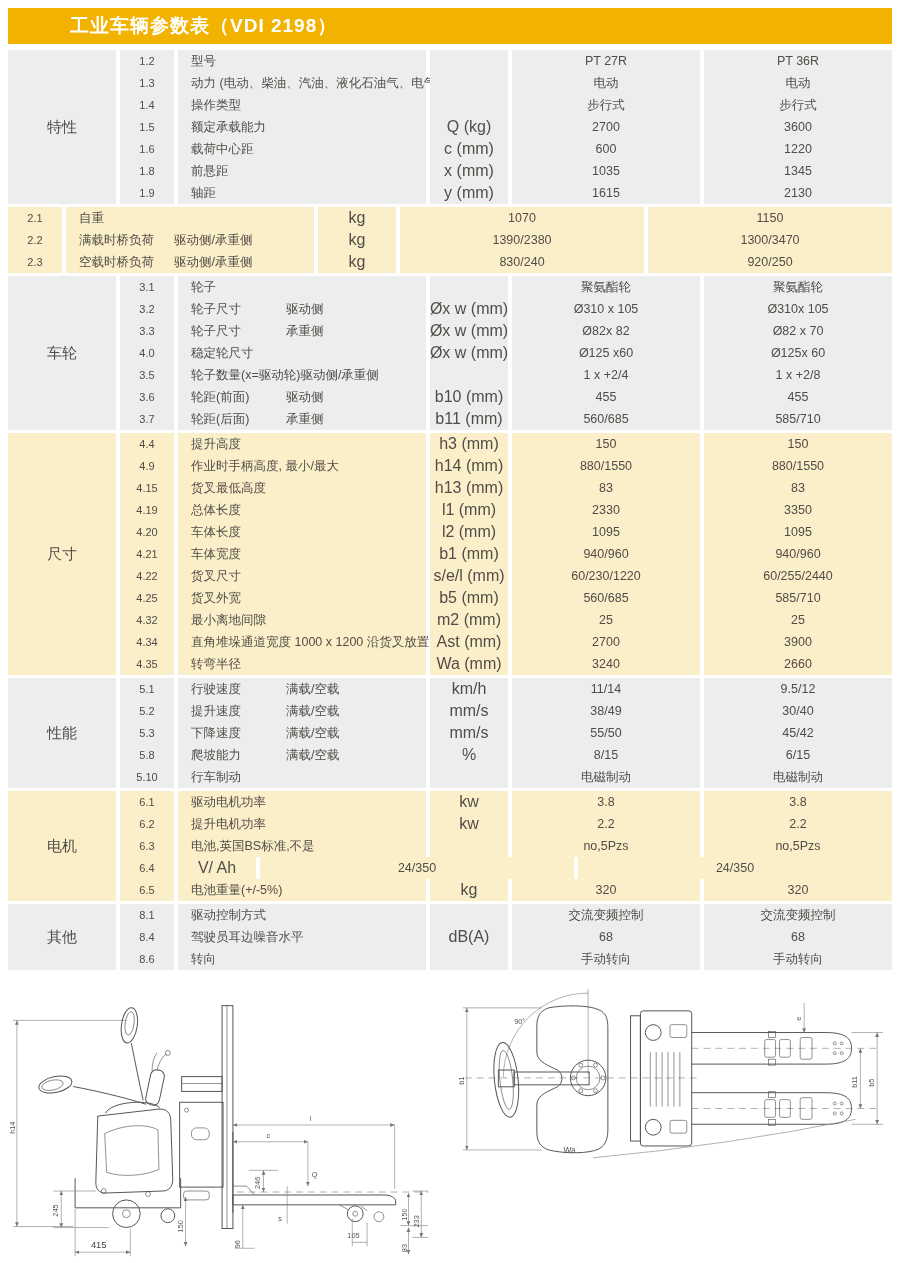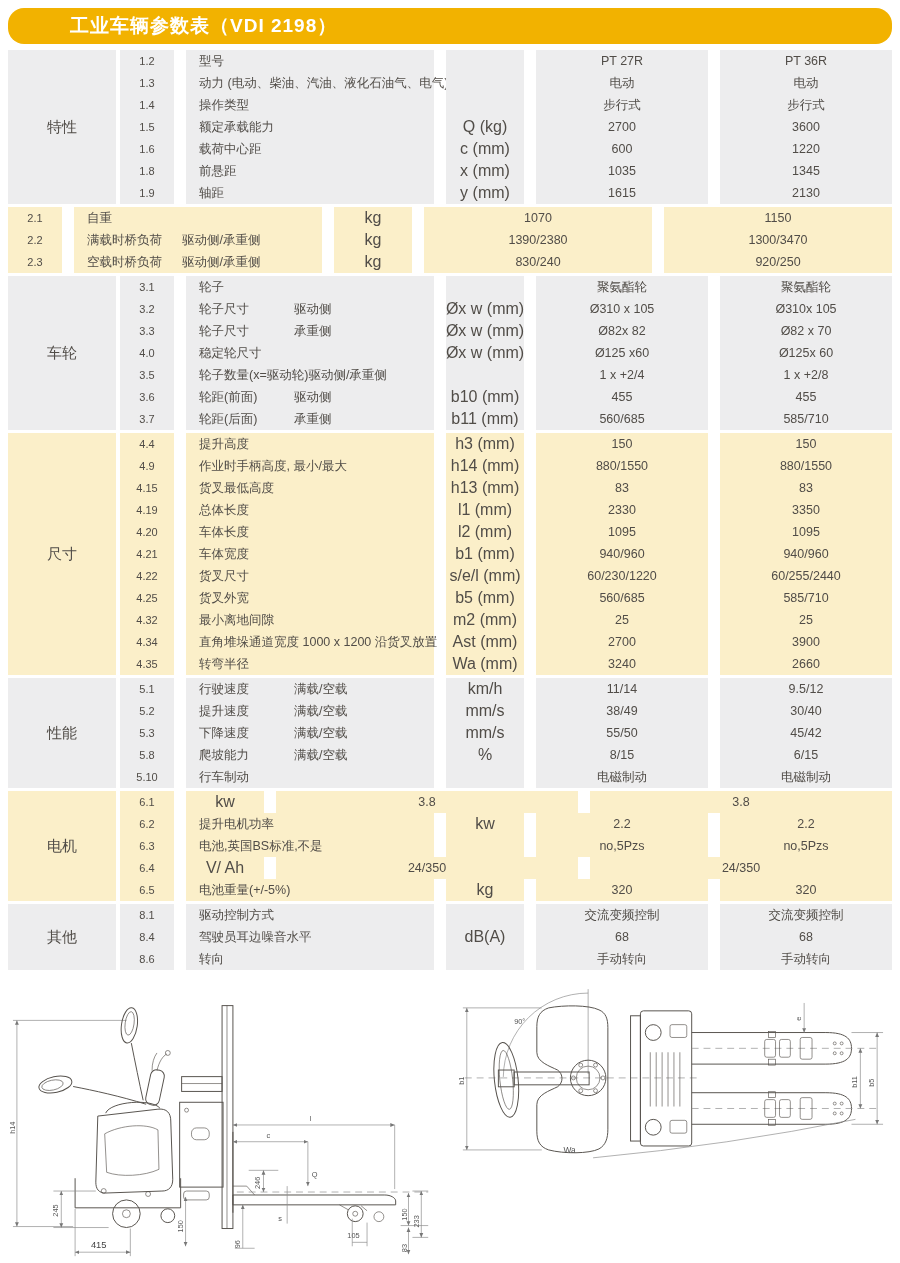--- a/index.html
+++ b/index.html
@@ -4,31 +4,31 @@
 <style>
   html,body{margin:0;padding:0;background:#fff;}
   body{
     width:900px;height:1263px;overflow:hidden;
     font-family:"Liberation Sans","DejaVu Sans",sans-serif;
     color:#514d48;
   }
   .page{padding:8px;}
   .titlebar{
     background:#F2B200;height:36px;display:flex;align-items:center;
-    padding-left:62px;box-sizing:border-box;border-radius:16px;
+    padding-left:62px;box-sizing:border-box;
   }
   .titlebar span{color:#ffffff;font-size:19px;font-weight:bold;letter-spacing:1px;}
   .spec-table{margin-top:6px;display:flex;flex-direction:column;gap:3px;}
   .section{display:flex;gap:4px;}
   .cat{
     width:108px;display:flex;align-items:center;justify-content:center;
     font-weight:normal;font-size:15px;flex:none;
   }
   .rows{flex:1;display:flex;flex-direction:column;}
-  .row{display:flex;gap:12px;height:22px;flex:none;}
+  .row{display:flex;gap:4px;height:22px;flex:none;}
   .cell{display:flex;align-items:center;white-space:nowrap;}
   .num{width:54px;flex:none;justify-content:center;font-size:11px;}
   .desc{width:248px;flex:none;padding-left:13px;box-sizing:border-box;font-size:12.5px;}
   .dmain{display:inline-block;min-width:95px;}
   .dsub{display:inline-block;}
   .unit{width:78px;flex:none;justify-content:center;font-size:16px;}
   .val{flex:1;justify-content:center;font-size:12.5px;}
   .gray .cell,.gray .cat{background:#EDEDEE;}
   .yellow .cell,.yellow .cat{background:#FBEFC9;}
   .drawings{display:flex;gap:14px;margin-top:12px;padding-left:2px;}
@@ -379,20 +379,23 @@
             <div class="cell val">电磁制动</div>
             <div class="cell val">电磁制动</div>
           </div>
         </div>
       </div>
       <div class="section yellow">
         <div class="cat">电机</div>
         <div class="rows">
           <div class="row">
             <div class="cell num">6.1</div>
+            <div class="cell desc">
+              <span class="dmain">驱动电机功率</span>
+            </div>
             <div class="cell unit">kw</div>
             <div class="cell val">3.8</div>
             <div class="cell val">3.8</div>
           </div>
           <div class="row">
             <div class="cell num">6.2</div>
             <div class="cell desc">
               <span class="dmain">提升电机功率</span>
             </div>
             <div class="cell unit">kw</div>

